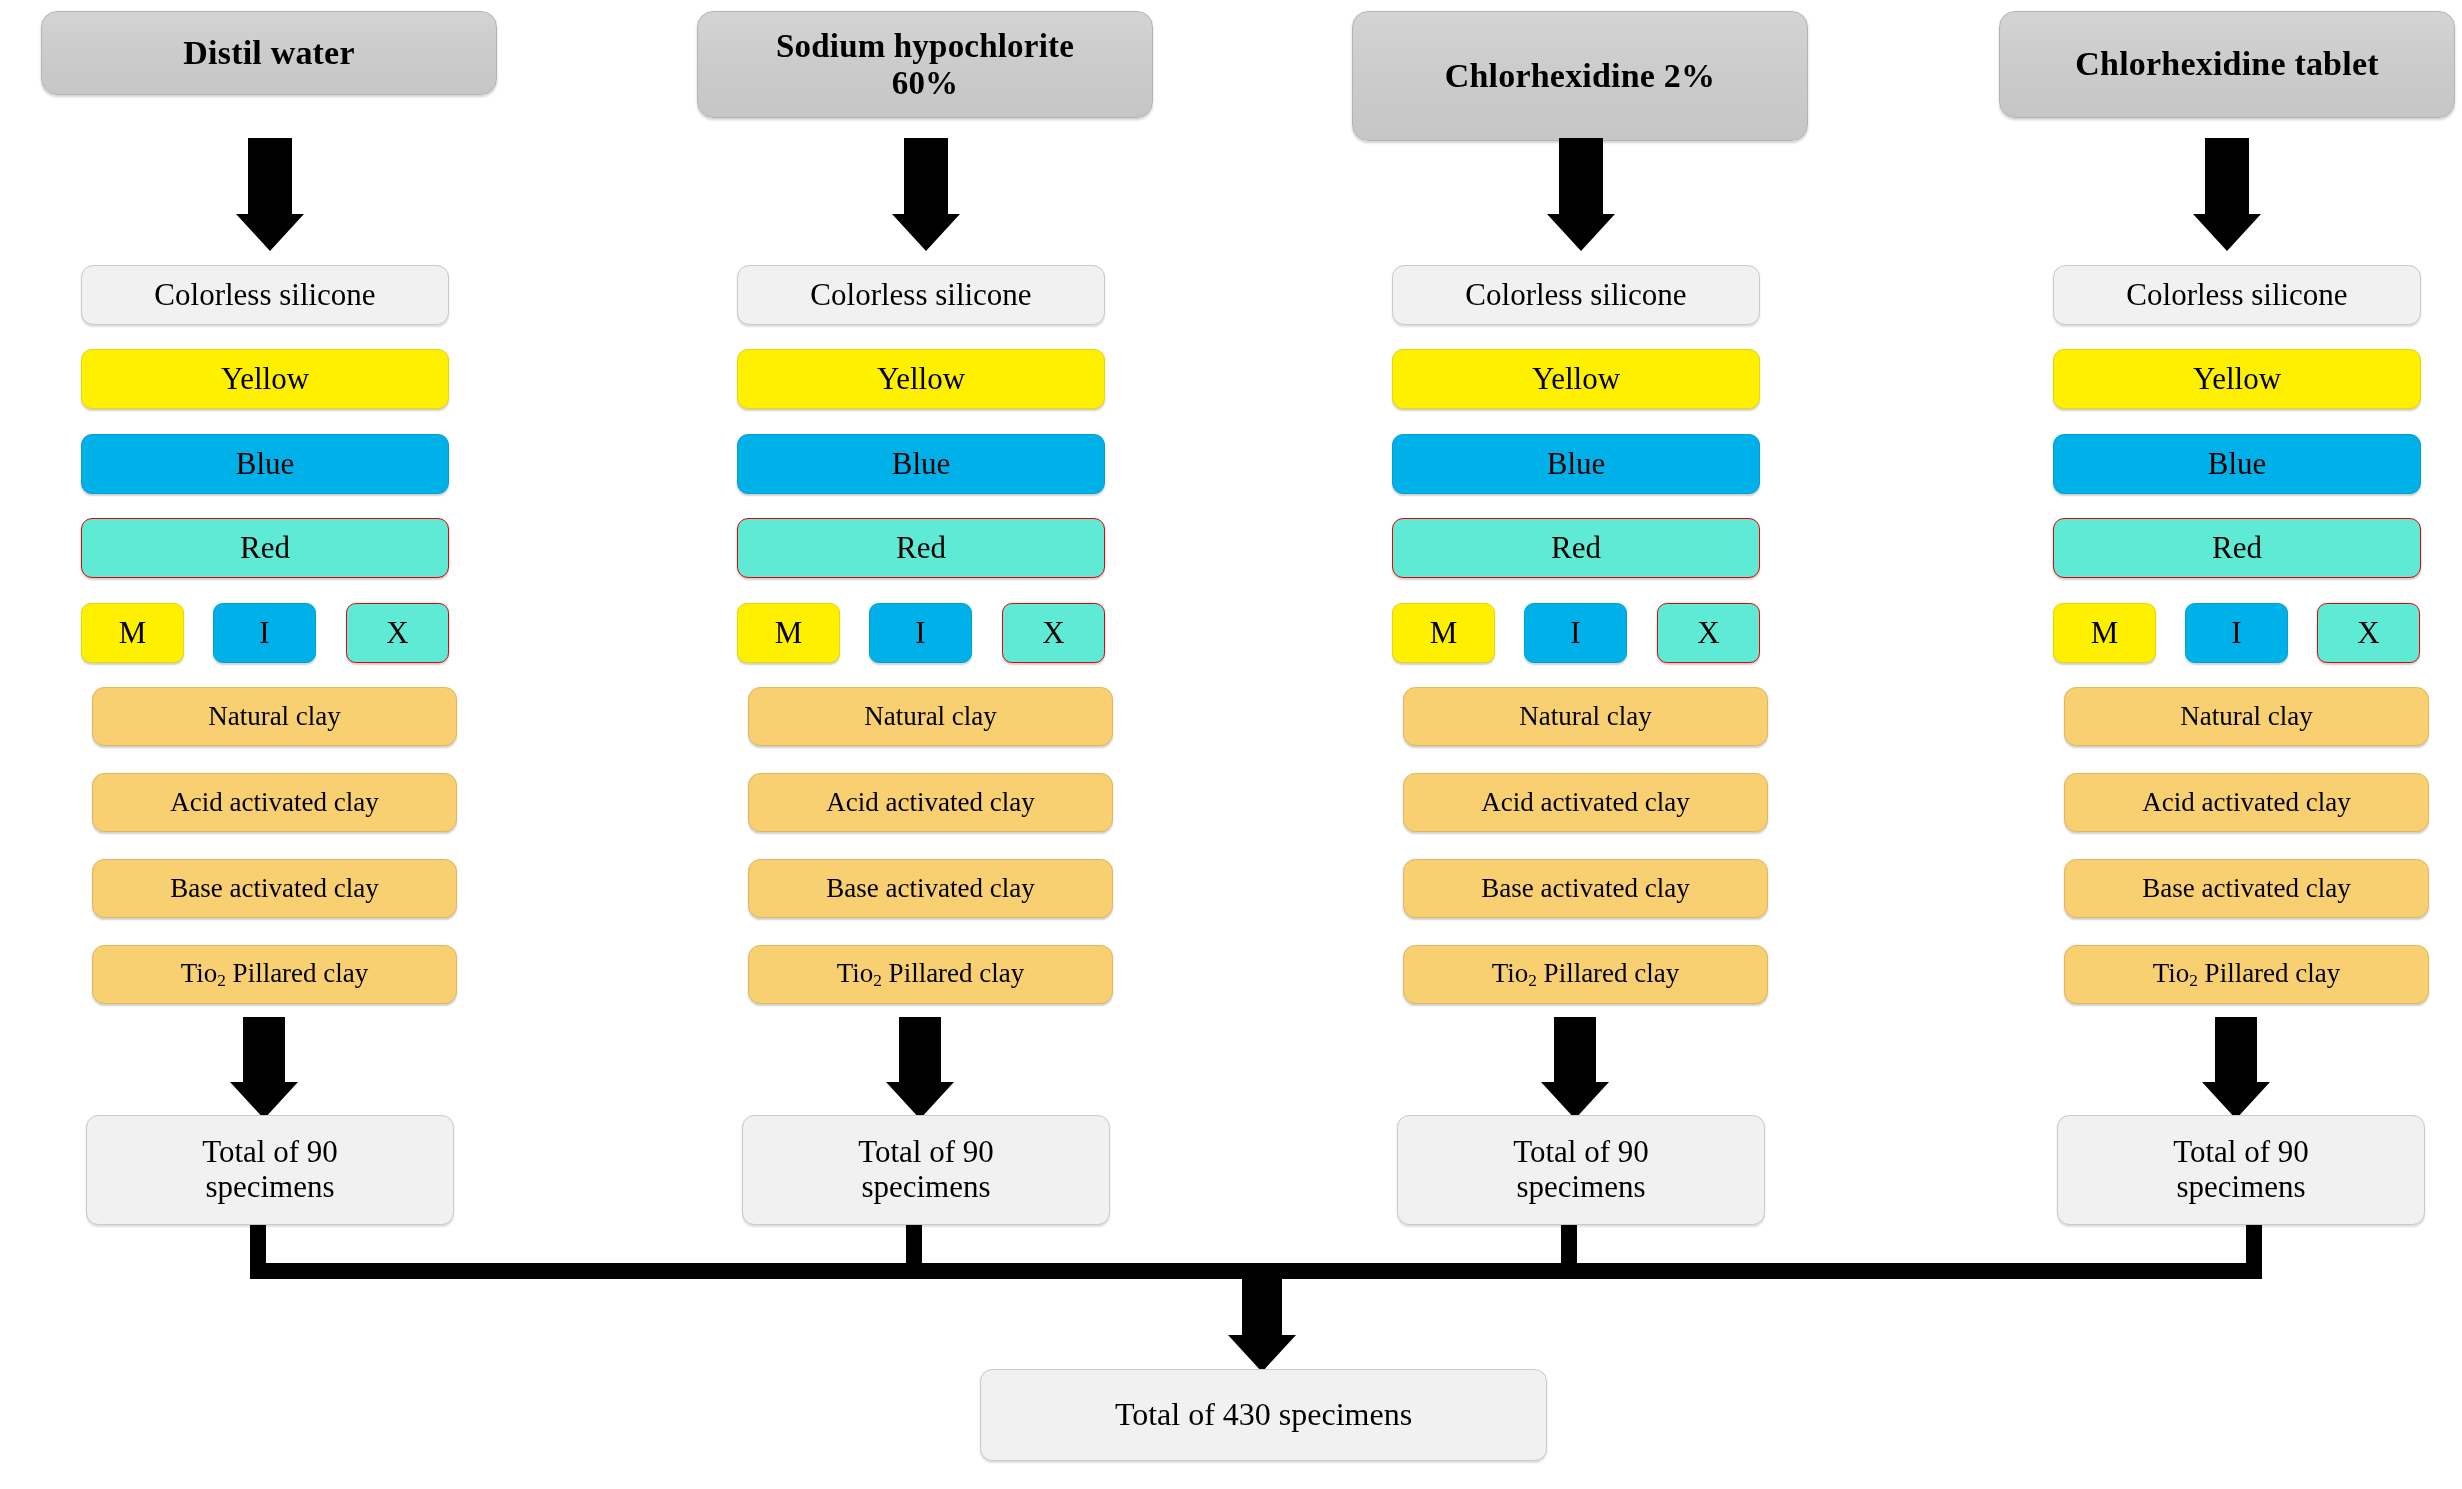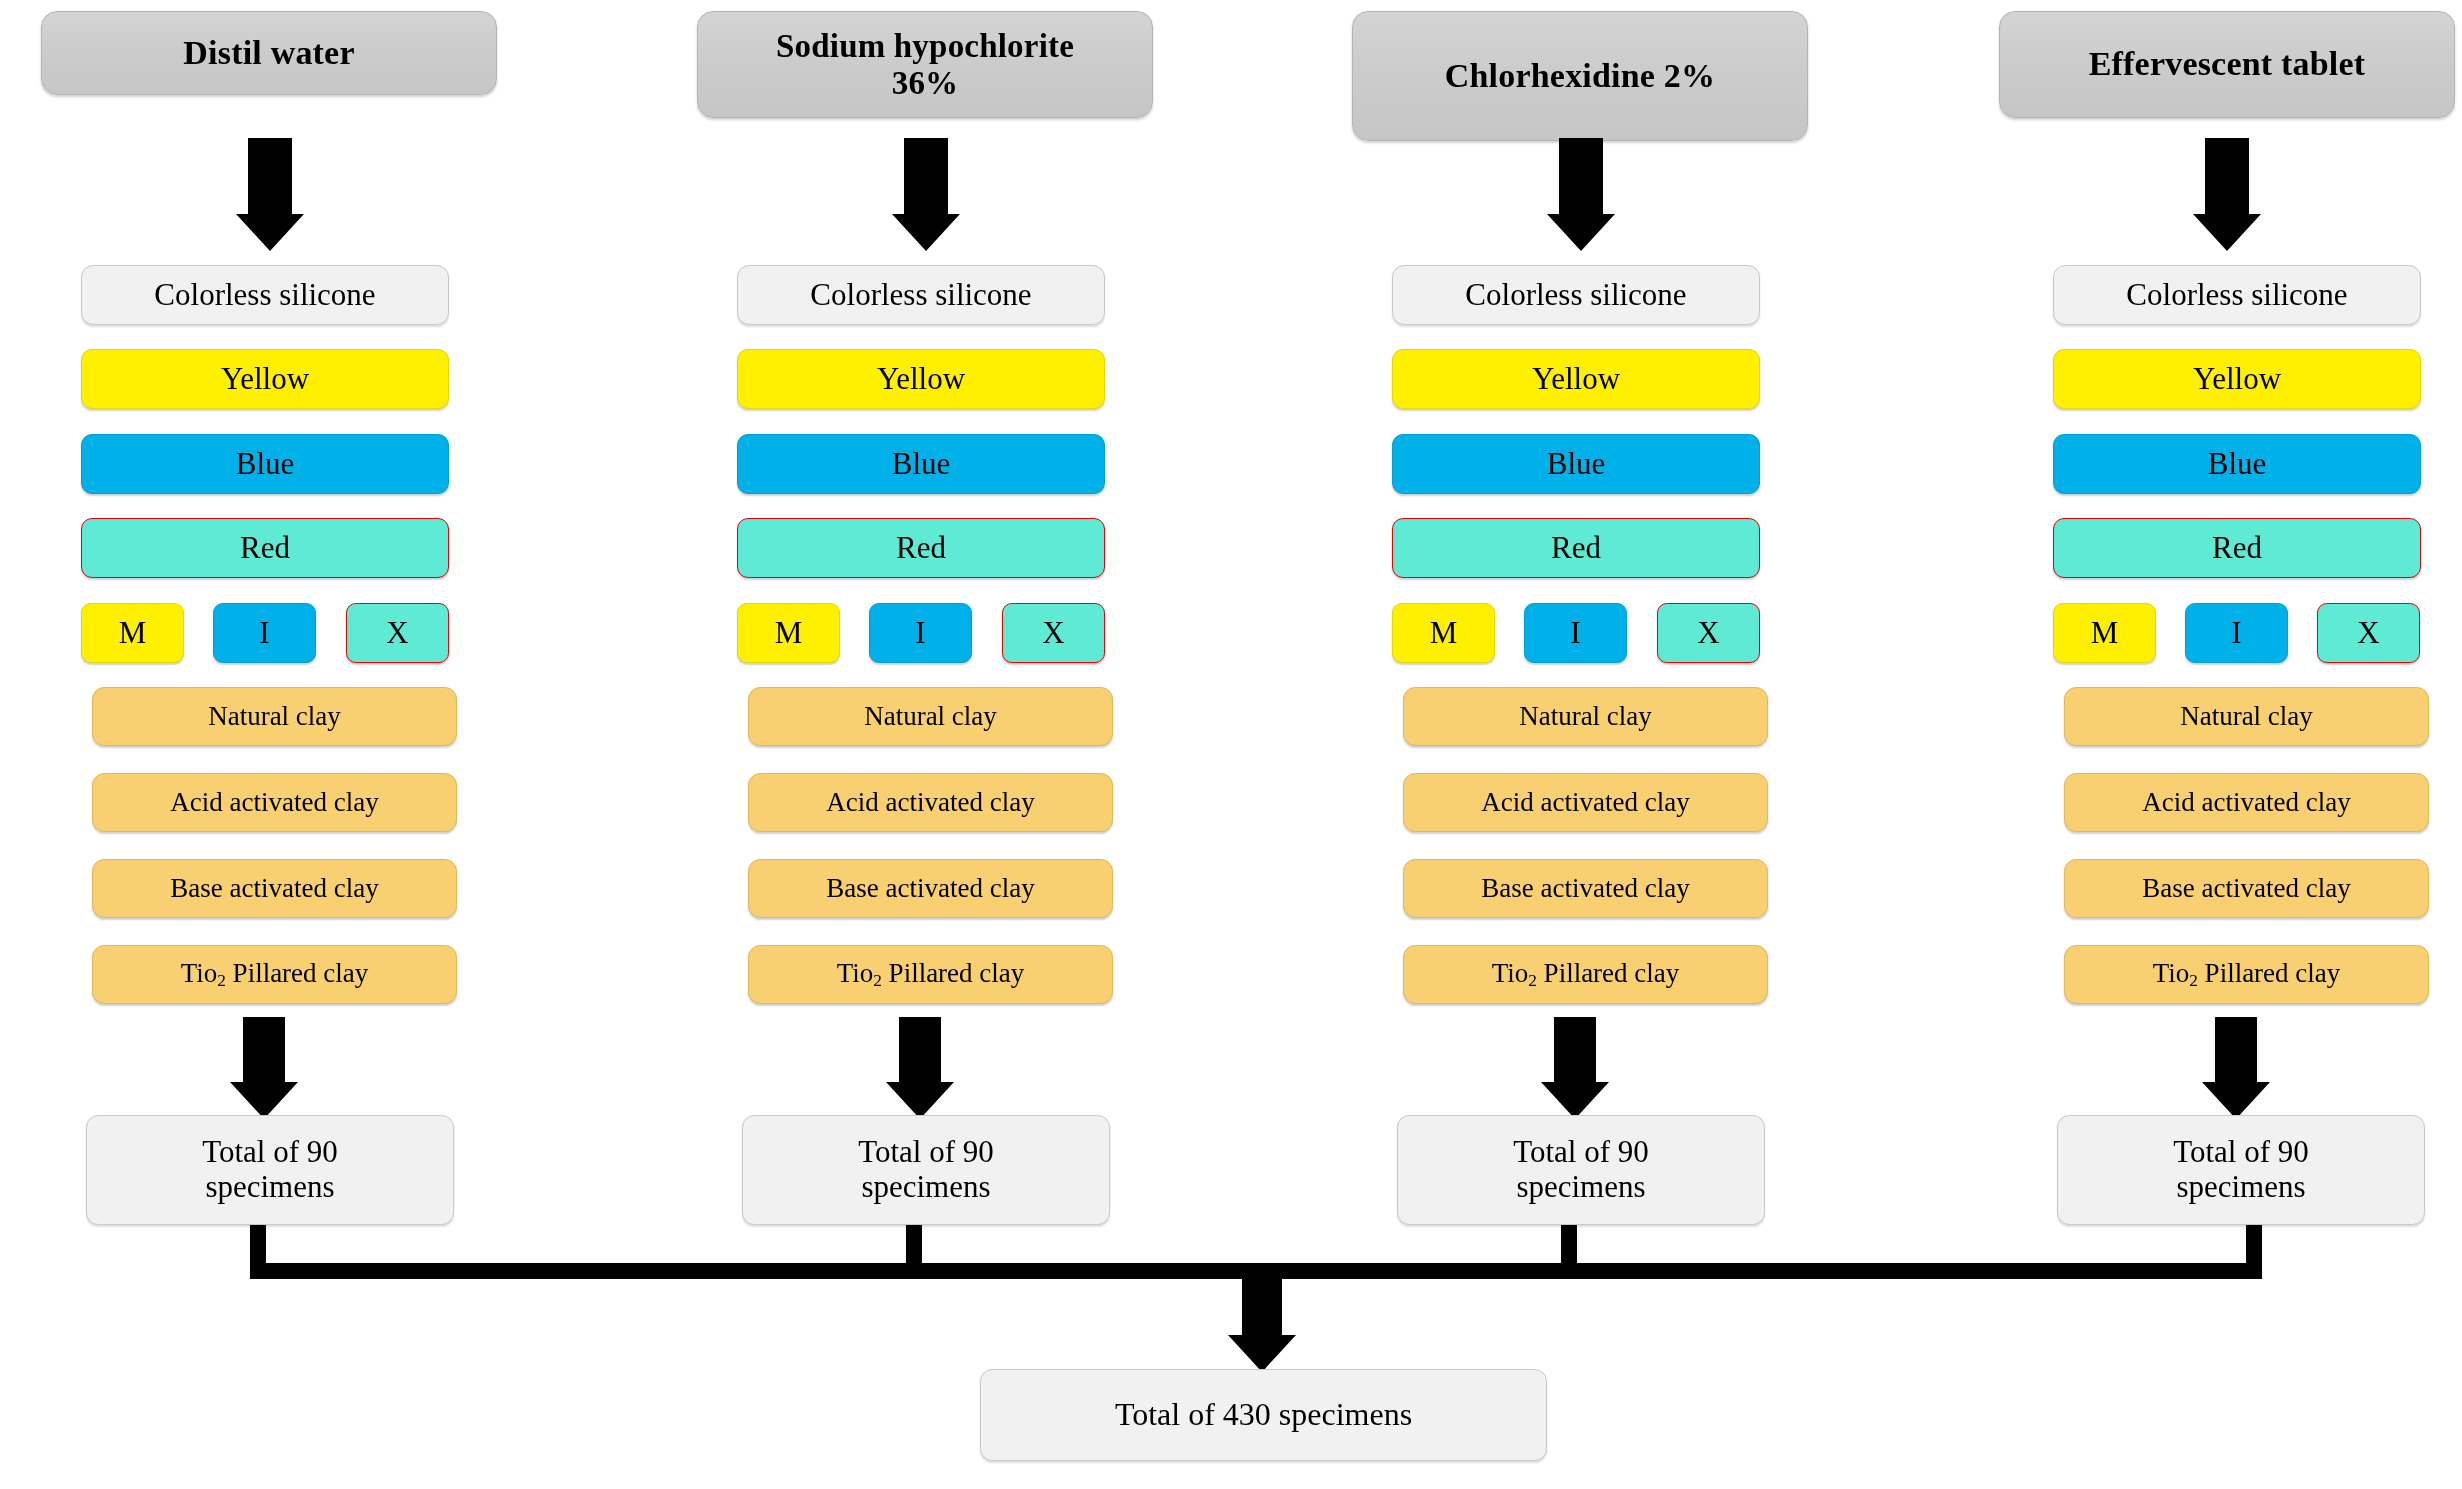--- a/index.html
+++ b/index.html
@@ -134,21 +134,21 @@
       <div class="head" style="top:65px;"></div>
     </div>
 
     <div class="box grey" style="left:86px; top:1115px; width:368px; height:110px; font-size:31px;">Total of 90
 specimens</div>
   </div>
 
   <div class="col" style="left:656px;">
 
     <div class="box hdr" style="left:41px; top:11px; width:456px; height:107px; font-size:33px;">Sodium hypochlorite
-36%</div>
+60%</div>
 
     <div class="arrow" style="left:181px; top:138px; width:178px; height:113px;">
       <div class="shaft" style="width:44px; height:78px;"></div>
       <div class="head" style="top:76px;"></div>
     </div>
 
     <div class="box grey" style="left:81px; top:265px; width:368px; height:60px;">Colorless silicone</div>
     <div class="box yellow" style="left:81px; top:349px; width:368px; height:60px;">Yellow</div>
     <div class="box blue" style="left:81px; top:434px; width:368px; height:60px;">Blue</div>
     <div class="box red" style="left:81px; top:518px; width:368px; height:60px;">Red</div>
@@ -198,21 +198,21 @@
       <div class="shaft" style="width:42px; height:67px;"></div>
       <div class="head" style="top:65px;"></div>
     </div>
 
     <div class="box grey" style="left:86px; top:1115px; width:368px; height:110px; font-size:31px;">Total of 90
 specimens</div>
   </div>
 
   <div class="col" style="left:1930px;">
 
-    <div class="box hdr" style="left:69px; top:11px; width:456px; height:107px;">Effervescent tablet</div>
+    <div class="box hdr" style="left:69px; top:11px; width:456px; height:107px;">Chlorhexidine tablet</div>
 
     <div class="arrow" style="left:208px; top:138px; width:178px; height:113px;">
       <div class="shaft" style="width:44px; height:78px;"></div>
       <div class="head" style="top:76px;"></div>
     </div>
 
     <div class="box grey" style="left:123px; top:265px; width:368px; height:60px;">Colorless silicone</div>
     <div class="box yellow" style="left:123px; top:349px; width:368px; height:60px;">Yellow</div>
     <div class="box blue" style="left:123px; top:434px; width:368px; height:60px;">Blue</div>
     <div class="box red" style="left:123px; top:518px; width:368px; height:60px;">Red</div>

